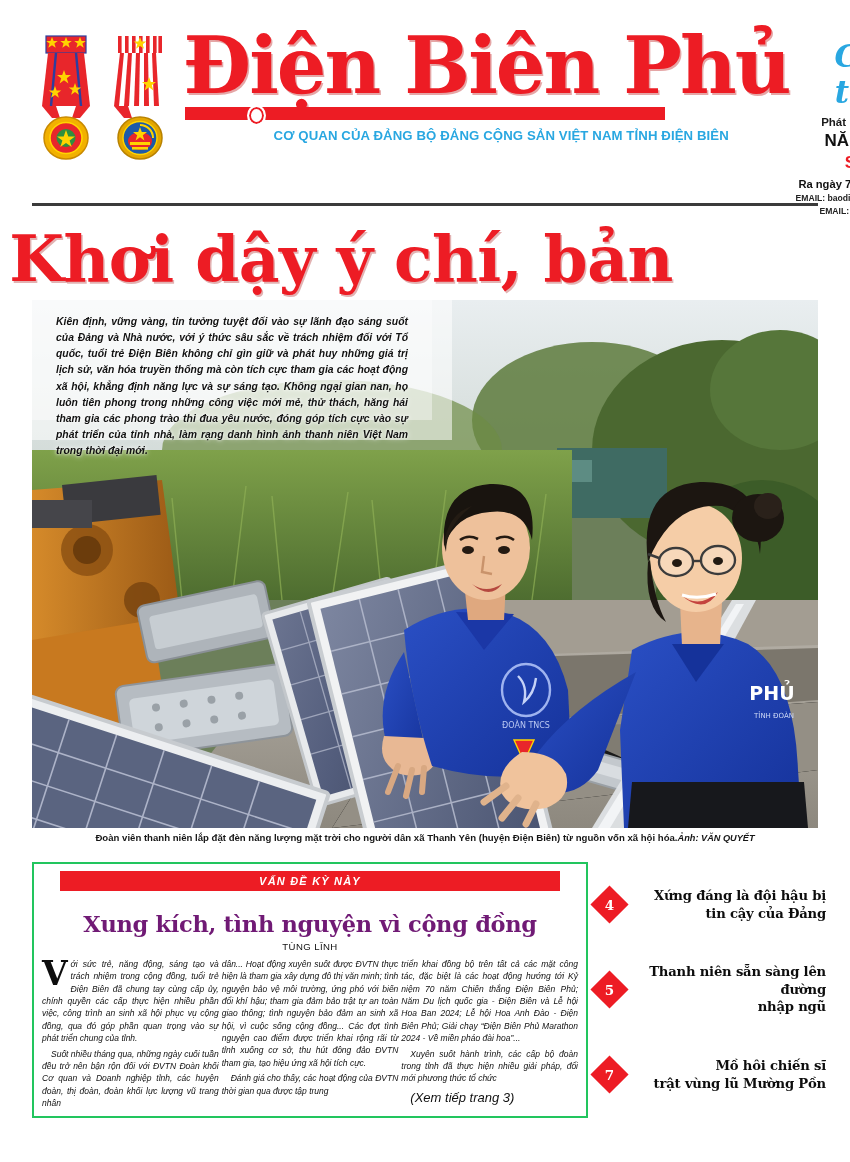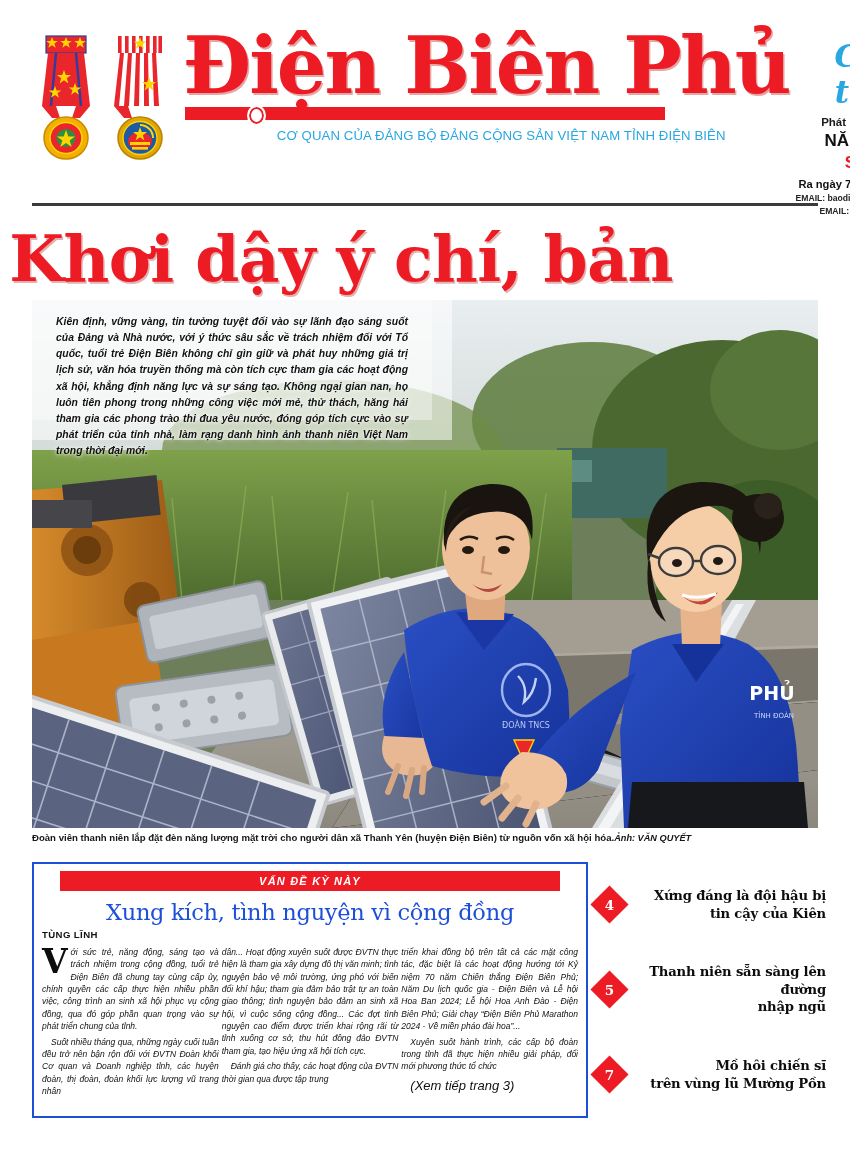--- a/index.html
+++ b/index.html
@@ -67,21 +67,21 @@
     background: #ffffff;
     box-shadow: inset 0 0 0 2px #ed1c24;
   }
   .sub-lines {
     margin-top: 6px;
     text-align: center;
     padding-left: 40px;
   }
   .sub-lines div {
     color: #29a7e1;
-    font-weight: normal;
+    font-weight: bold;
     font-size: 13.2px;
     letter-spacing: 0.1px;
     line-height: 1.45;
     white-space: nowrap;
   }
   .sub-lines div.line2 { font-size: 12.6px; }
 
   .masthead-right {
     width: 178px;
     flex: none;
@@ -147,58 +147,59 @@
     z-index: 5;
     text-shadow: 0 0 3px rgba(255,255,255,0.95), 0 0 6px rgba(255,255,255,0.9);
   }
 
   
   .caption-row {
     position: absolute;
     left: 32px; top: 832px;
     width: 786px;
     display: flex;
-    justify-content: flex-start;
+    justify-content: center;
     align-items: baseline;
   }
   .caption-text { font-size: 9.6px; font-weight: bold; color: #161616; }
   .caption-credit { font-size: 9.2px; font-weight: bold; font-style: italic; color: #161616; }
 
   
   .article-box {
     position: absolute;
     left: 32px; top: 862px;
     width: 556px; height: 256px;
-    border: 2px solid #1d4ed8;
+    border: 2px solid #22c55e;
     background: #ffffff;
     padding: 7px 8px 6px 8px;
   }
   .kicker {
     background: #ed1c24;
     color: #ffffff;
     text-align: center;
     font-style: italic;
     font-weight: bold;
     font-size: 11px;
     letter-spacing: 1.2px;
     padding: 4px 0 4px 0;
     margin: 0 18px 0 18px;
   }
   .article-title {
     text-align: center;
     font-family: "DejaVu Serif", serif;
+    font-weight: bold;
+    font-size: 22.5px;
+    color: #701a75;
+    margin-top: 20px;
+    letter-spacing: -0.3px;
+  }
+  .byline {
+    text-align: center;
+    font-size: 9.6px;
     font-weight: normal;
-    font-size: 22.5px;
-    color: #1d4ed8;
-    margin-top: 8px;
-    letter-spacing: -0.3px;
-  }
-  .byline {
-    font-size: 9.6px;
-    font-weight: bold;
     color: #111;
     margin-top: 4px;
     letter-spacing: 0.4px;
   }
   .cols {
     display: flex;
     gap: 3px;
     margin-top: 6px;
   }
   .col {
@@ -623,21 +624,21 @@
 
   <div class="teasers">
 
     <div class="teaser">
       <div class="diamond">
         <div class="diamond-shape"></div>
         <div class="diamond-num">4</div>
       </div>
       <div class="teaser-text">
         <div>Xứng đáng là đội hậu bị</div>
-        <div>tin cậy của Kiên</div>
+        <div>tin cậy của Đảng</div>
       </div>
     </div>
 
     <div class="teaser">
       <div class="diamond">
         <div class="diamond-shape"></div>
         <div class="diamond-num">5</div>
       </div>
       <div class="teaser-text">
         <div>Thanh niên sẵn sàng lên đường</div>
@@ -645,19 +646,19 @@
       </div>
     </div>
 
     <div class="teaser">
       <div class="diamond">
         <div class="diamond-shape"></div>
         <div class="diamond-num">7</div>
       </div>
       <div class="teaser-text">
         <div>Mồ hôi chiến sĩ</div>
-        <div>trên vùng lũ Mường Pồn</div>
+        <div>trật vùng lũ Mường Pồn</div>
       </div>
     </div>
 
   </div>
 
 </div>
 
 </body></html>

